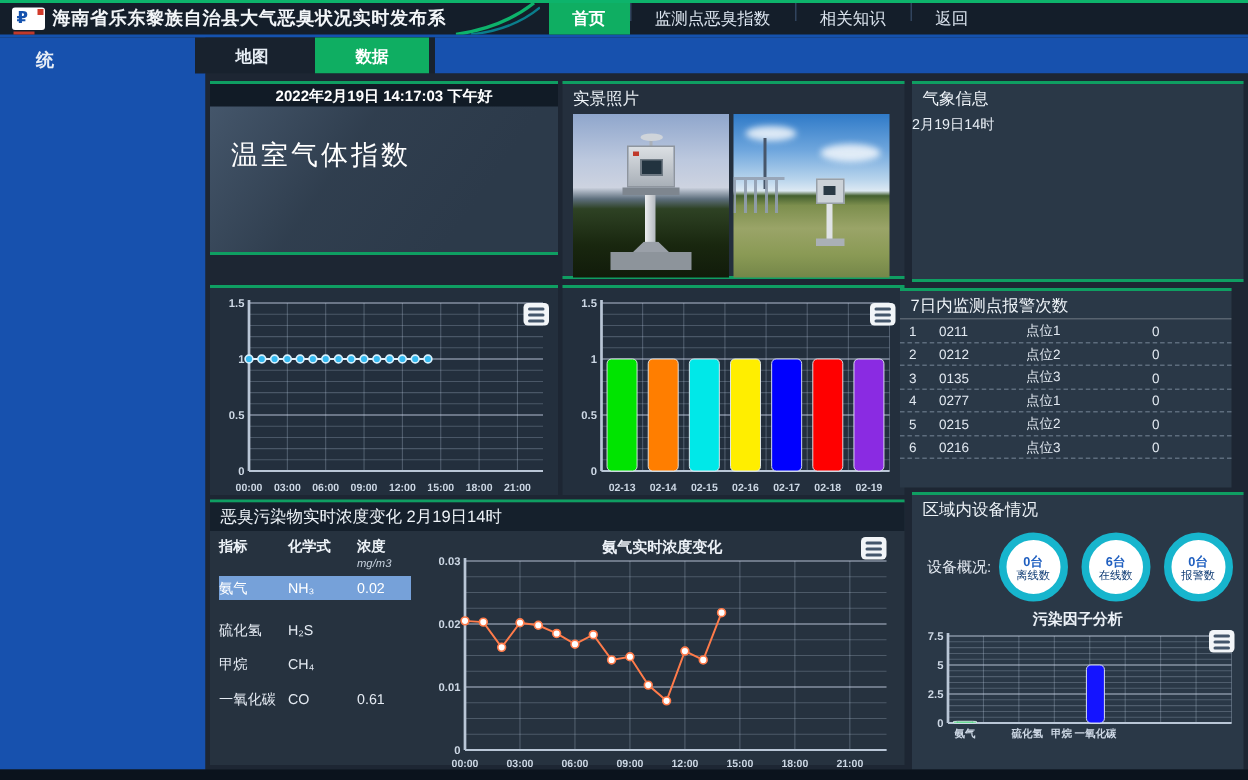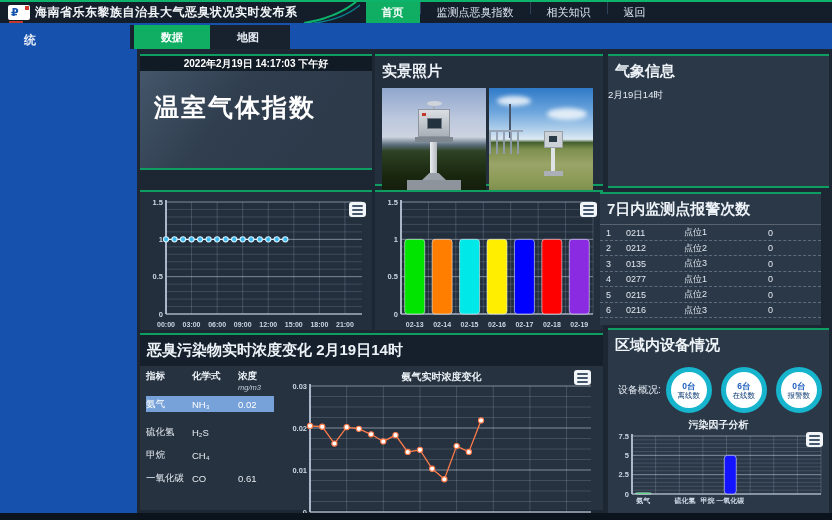--- a/index.html
+++ b/index.html
@@ -25,29 +25,29 @@
   .sidebar .overflow{color:#e8eef6;font-size:12px;font-weight:bold;margin:7px 0 0 24px}
   .tabstrip{position:absolute;left:130px;top:25px;width:160px;height:24px;background:#18222e;display:flex}
   .tab{width:76px;height:24px;display:flex;align-items:center;justify-content:center;
     color:#e6edf4;font-size:11px;font-weight:bold}
   .tab.active{background:#0fae62;color:#fff;margin-left:4px}
   .row2-right{position:absolute;left:290px;top:25px;width:542px;height:24px;background:#1751ae}
 
   
   .main{position:absolute;left:137px;top:49px;width:695px;height:464px;background:#1d2633}
   .panel{position:absolute;background:#26323f;border-top:2px solid #0f9e62}
-  .p-head{height:31px;display:flex;align-items:center;padding:0 7px;color:#eef3f8;
-    font-size:15px;font-weight:bold;white-space:nowrap}
+  .p-head{height:19px;display:flex;align-items:center;padding:0 7px;color:#eef3f8;
+    font-size:11px;font-weight:normal;white-space:nowrap}
 
   
   #panelA{left:140px;top:54px;width:232px;height:116px;border-bottom:2px solid #0f9e62;
     background:linear-gradient(125deg,#46586d 0%,#33425363 40%,#2c3a4a 75%);background-color:#2e3c4c}
   #panelA .date-head{height:15px;background:#111b26;display:flex;align-items:center;justify-content:center;
     color:#fff;font-size:10px;font-weight:bold}
-  #panelA .big-title{margin:20px 0 10px 14px;color:#fff;font-size:25px;font-weight:bold;letter-spacing:2px}
+  #panelA .big-title{margin:20px 0 10px 14px;color:#fff;font-size:18px;font-weight:normal;letter-spacing:2px}
 
   
   #panelB{left:375px;top:54px;width:228px;height:132px;border-bottom:2px solid #0f9e62;background:#242f3d}
   .photos{display:flex;gap:3px;padding:1px 7px}
   .photo{position:relative;width:104px;height:109px;overflow:hidden}
   #photo1{background:linear-gradient(180deg,#8fa6cc 0%,#bcc8de 28%,#cdd3e0 45%,#5d6e7c 52%,#2e4224 58%,#19270f 80%,#111b0a 100%)}
   .p1-dishstem{position:absolute;left:51px;top:17px;width:2px;height:5px;background:#aab0b8}
   .p1-dish{position:absolute;left:45px;top:13px;width:15px;height:5px;background:#cfd4da;border-radius:50%}
   .p1-box{position:absolute;left:36px;top:21px;width:32px;height:28px;background:linear-gradient(180deg,#dbdfe3,#a9b0b8);border:1px solid #8e959e}
   .p1-led{position:absolute;left:3px;top:3px;width:4px;height:3px;background:#c0392b}
@@ -136,22 +136,22 @@
       <div class="nav-item">相关知识</div>
       <div class="nav-sep"></div>
       <div class="nav-item">返回</div>
     </nav>
   </div>
 
   <div class="sidebar">
     <div class="overflow">统</div>
   </div>
   <div class="tabstrip">
+    <div class="tab">地图</div>
     <div class="tab active">数据</div>
-    <div class="tab">地图</div>
   </div>
   <div class="row2-right"></div>
 
   <div class="main"></div>
 
   <div class="panel" id="panelA">
     <div class="date-head">2022年2月19日  14:17:03 下午好</div>
     <div class="big-title">温室气体指数</div>
   </div>
 

